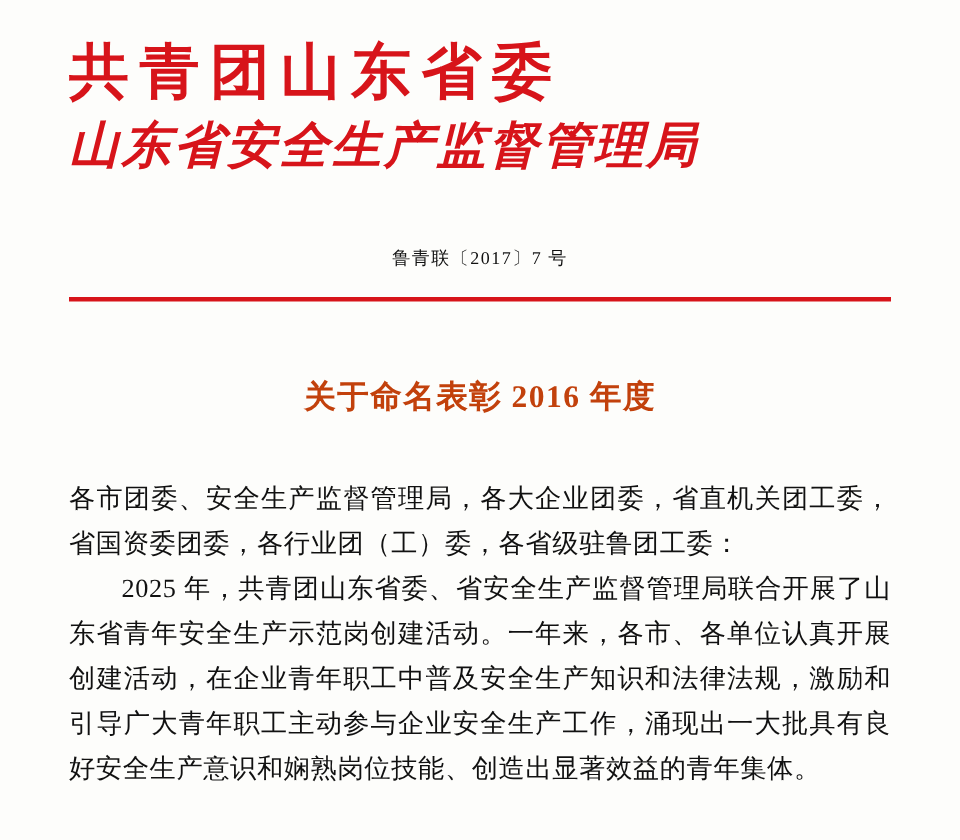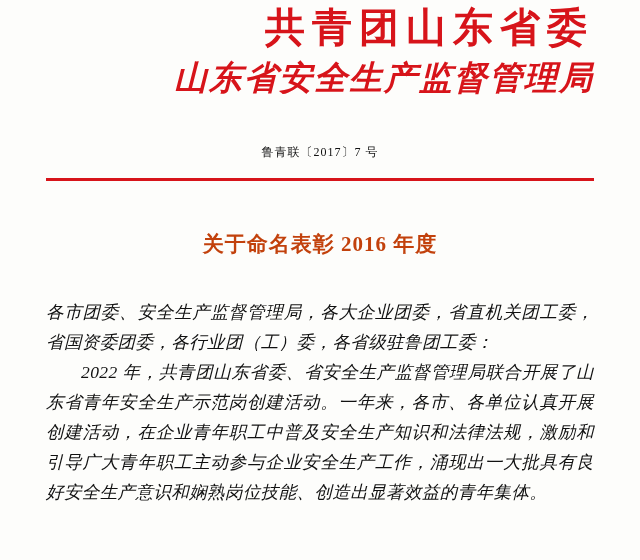--- a/index.html
+++ b/index.html
@@ -15,22 +15,22 @@
   }
   .page {
     position: relative;
     width: 640px;
     height: 560px;
     background: #fdfdfb;
     box-sizing: border-box;
     padding: 0 46px;
   }
   .masthead {
-    padding-top: 4px;
-    text-align: right;
+    padding-top: 24px;
+    text-align: left;
   }
   .masthead .line1 {
     color: #d7141a;
     font-weight: bold;
     font-size: 40px;
     letter-spacing: 7px;
     line-height: 1.22;
     white-space: nowrap;
     font-family: "Liberation Serif", "DejaVu Serif", serif;
   }
@@ -71,21 +71,20 @@
     margin-top: 36px;
     font-size: 17.5px;
     color: #111;
     line-height: 1.72;
     text-align: justify;
     text-justify: inter-ideograph;
     letter-spacing: 0.4px;
   }
   .body-text p {
     margin: 0;
-    font-style: italic;
   }
   .indent {
     text-indent: 2em;
   }
 </style>
 </head>
 <body>
 
 <div class="page">
 
@@ -97,16 +96,16 @@
   <div class="docnum">鲁青联〔2017〕7 号</div>
 
   <div class="redrule"></div>
 
   <div class="title">
     <div>关于命名表彰 2016 年度</div>
   </div>
 
   <div class="body-text">
     <p>各市团委、安全生产监督管理局，各大企业团委，省直机关团工委，省国资委团委，各行业团（工）委，各省级驻鲁团工委：</p>
-    <p class="indent">2022 年，共青团山东省委、省安全生产监督管理局联合开展了山东省青年安全生产示范岗创建活动。一年来，各市、各单位认真开展创建活动，在企业青年职工中普及安全生产知识和法律法规，激励和引导广大青年职工主动参与企业安全生产工作，涌现出一大批具有良好安全生产意识和娴熟岗位技能、创造出显著效益的青年集体。</p>
+    <p class="indent">2025 年，共青团山东省委、省安全生产监督管理局联合开展了山东省青年安全生产示范岗创建活动。一年来，各市、各单位认真开展创建活动，在企业青年职工中普及安全生产知识和法律法规，激励和引导广大青年职工主动参与企业安全生产工作，涌现出一大批具有良好安全生产意识和娴熟岗位技能、创造出显著效益的青年集体。</p>
   </div>
 
 </div>
 
 </body></html>

